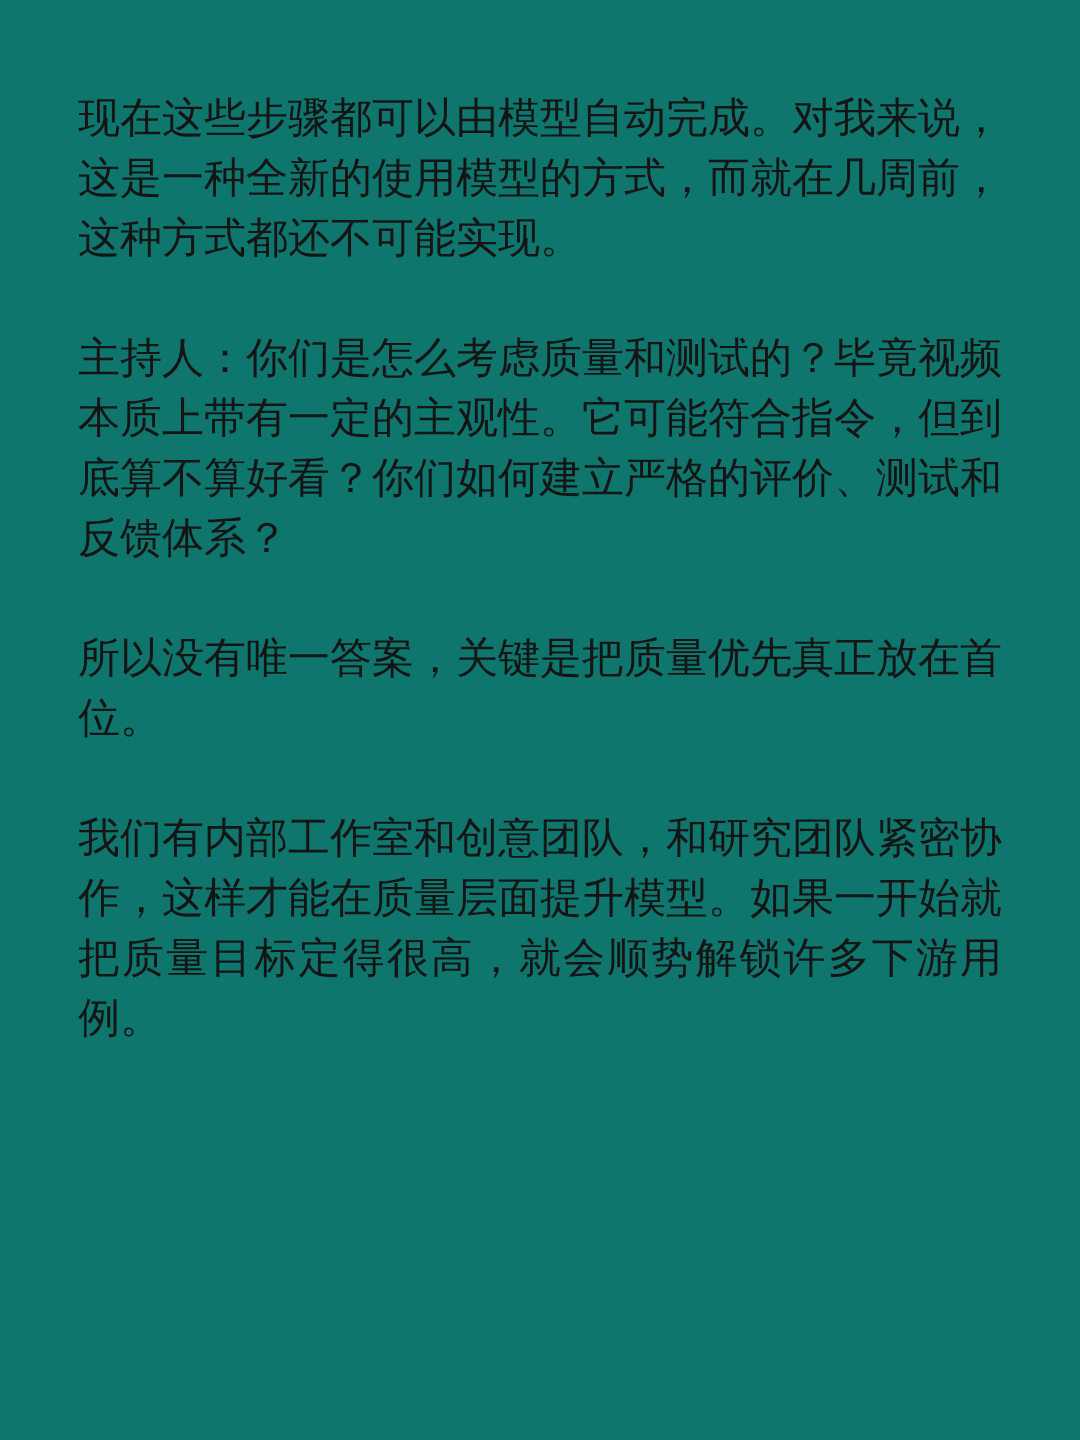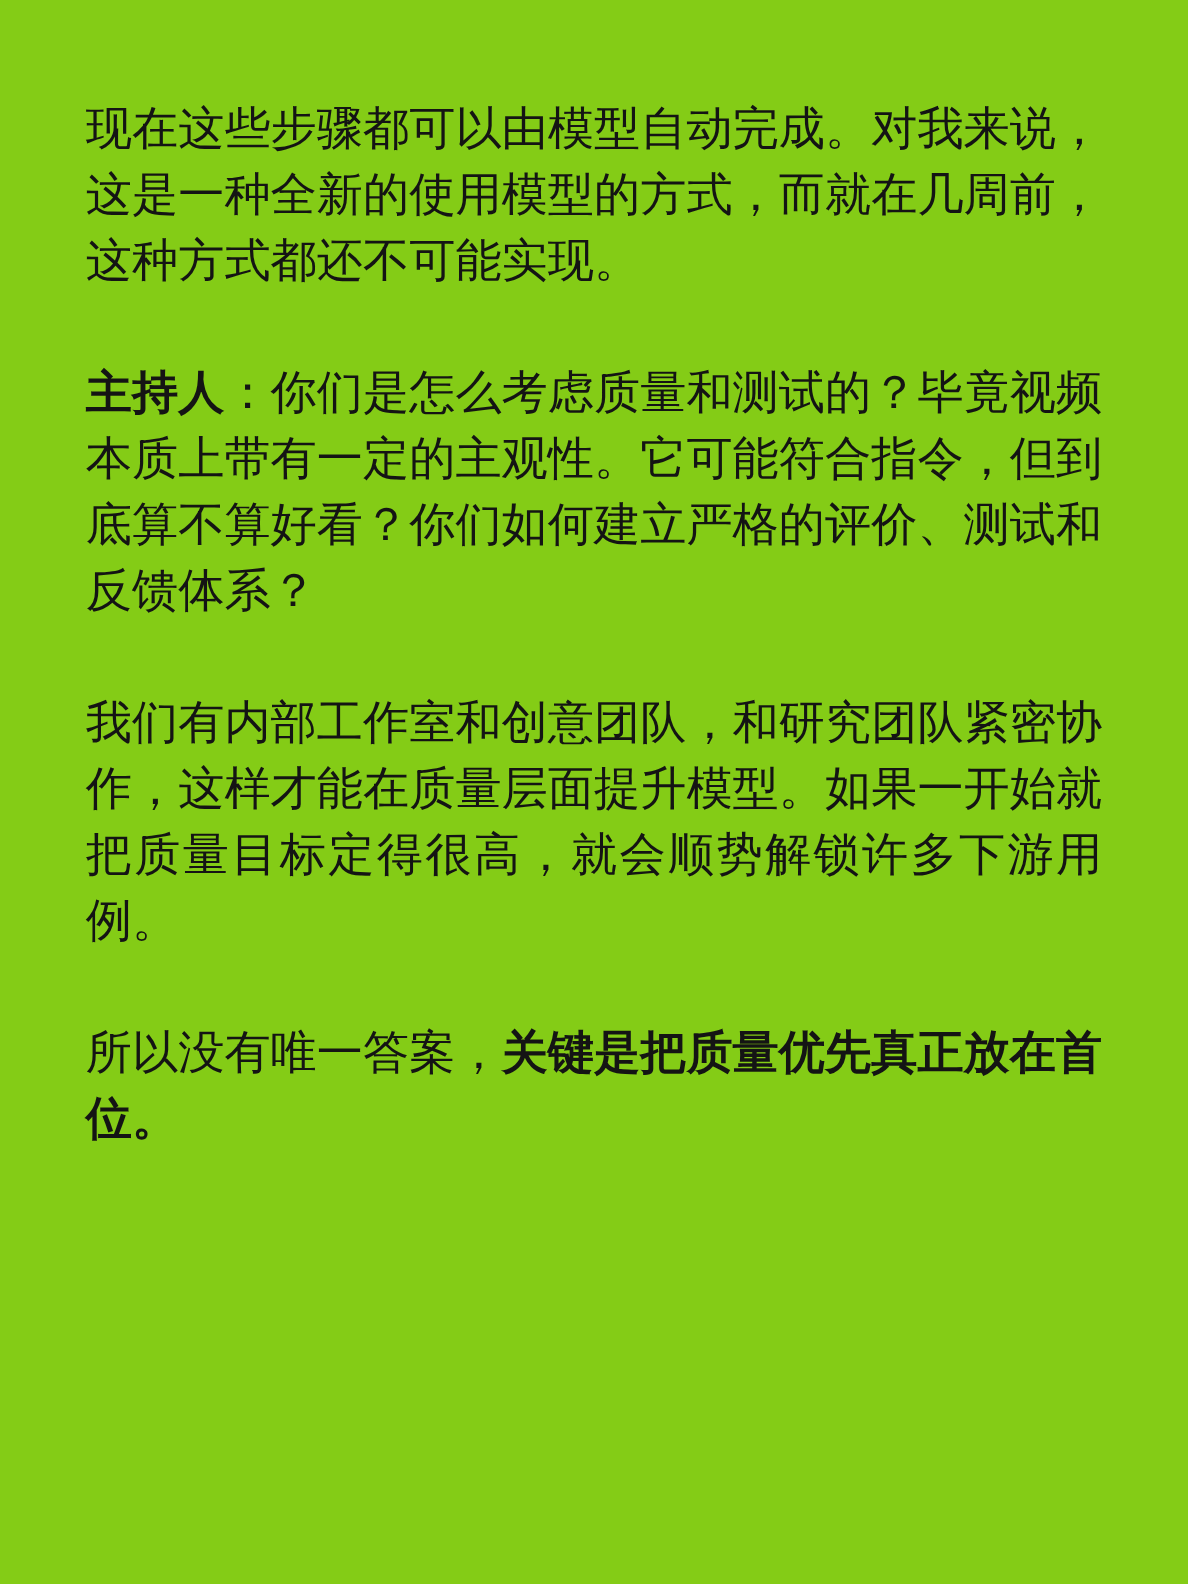--- a/index.html
+++ b/index.html
@@ -5,48 +5,48 @@
   html, body {
     margin: 0;
     padding: 0;
     background: #f9f9f0;
   }
   .page {
     position: relative;
     width: 1080px;
     height: 1440px;
     box-sizing: border-box;
-    background: #84cc16;
+    background: #0f766e;
     padding: 88px 78px 0 78px;
     overflow: hidden;
   }
   .article {
     font-family: "Liberation Serif", "DejaVu Serif", serif;
     font-size: 42px;
     line-height: 60px;
     color: #141414;
     text-align: justify;
   }
   .article p {
     margin: 0 0 60px 0;
     text-justify: inter-ideograph;
   }
   .seg-bold {
-    font-weight: 700;
+    font-weight: 400;
   }
 </style>
 </head>
 <body>
 
 <div class="page">
   <div class="article">
 
     <p><span>现在这些步骤都可以由模型自动完成。对我来说，这是一种全新的使用模型的方式，而就在几周前，这种方式都还不可能实现。</span></p>
 
     <p><span class="seg-bold">主持人</span><span>：你们是怎么考虑质量和测试的？毕竟视频本质上带有一定的主观性。它可能符合指令，但到底算不算好看？你们如何建立严格的评价、测试和反馈体系？</span></p>
 
 
+    <p><span>所以没有唯一答案，</span><span class="seg-bold">关键是把质量优先真正放在首位。</span></p>
+
     <p><span>我们有内部工作室和创意团队，和研究团队紧密协作，这样才能在质量层面提升模型。如果一开始就把质量目标定得很高，就会顺势解锁许多下游用例。</span></p>
-
-    <p><span>所以没有唯一答案，</span><span class="seg-bold">关键是把质量优先真正放在首位。</span></p>
 
   </div>
 </div>
 
 </body></html>

